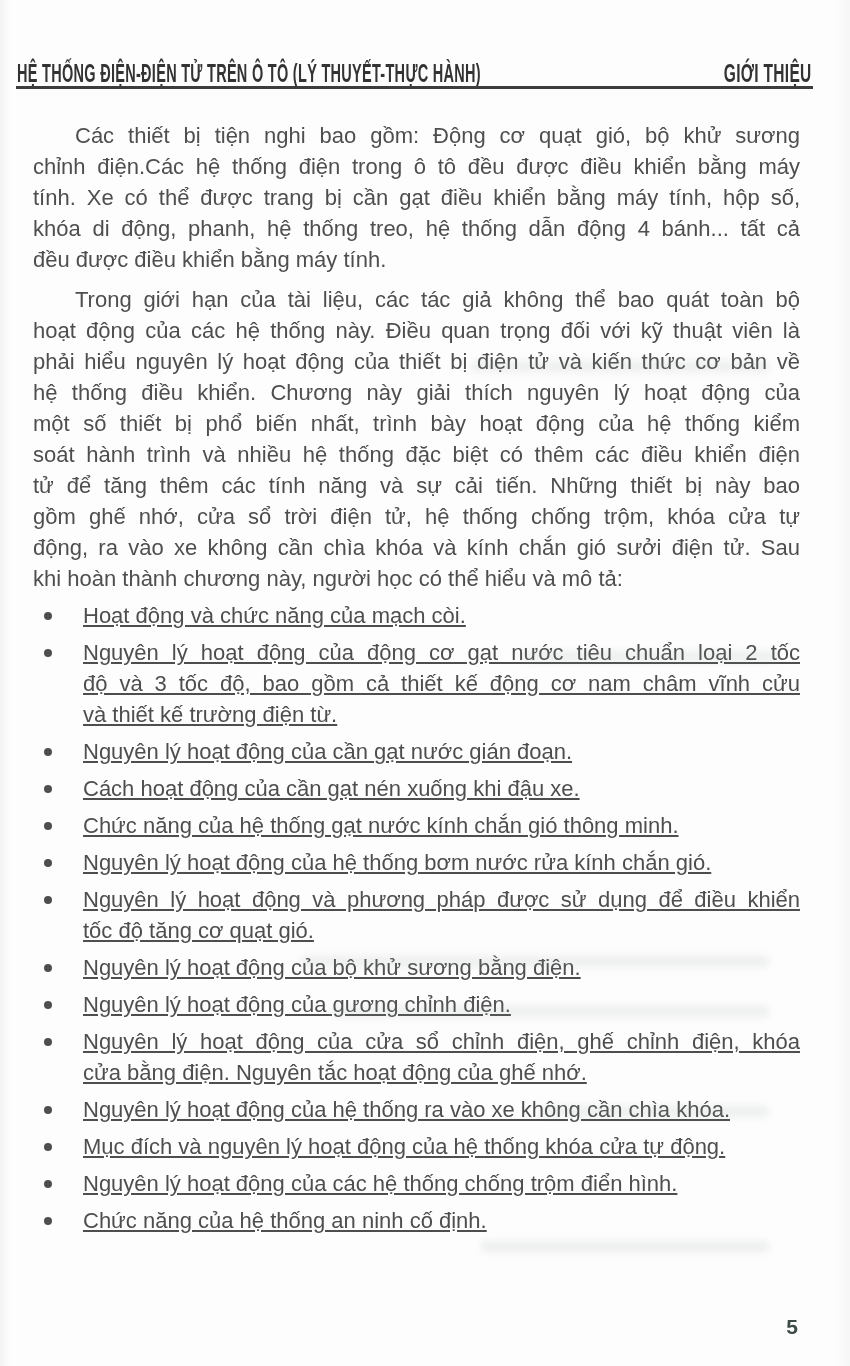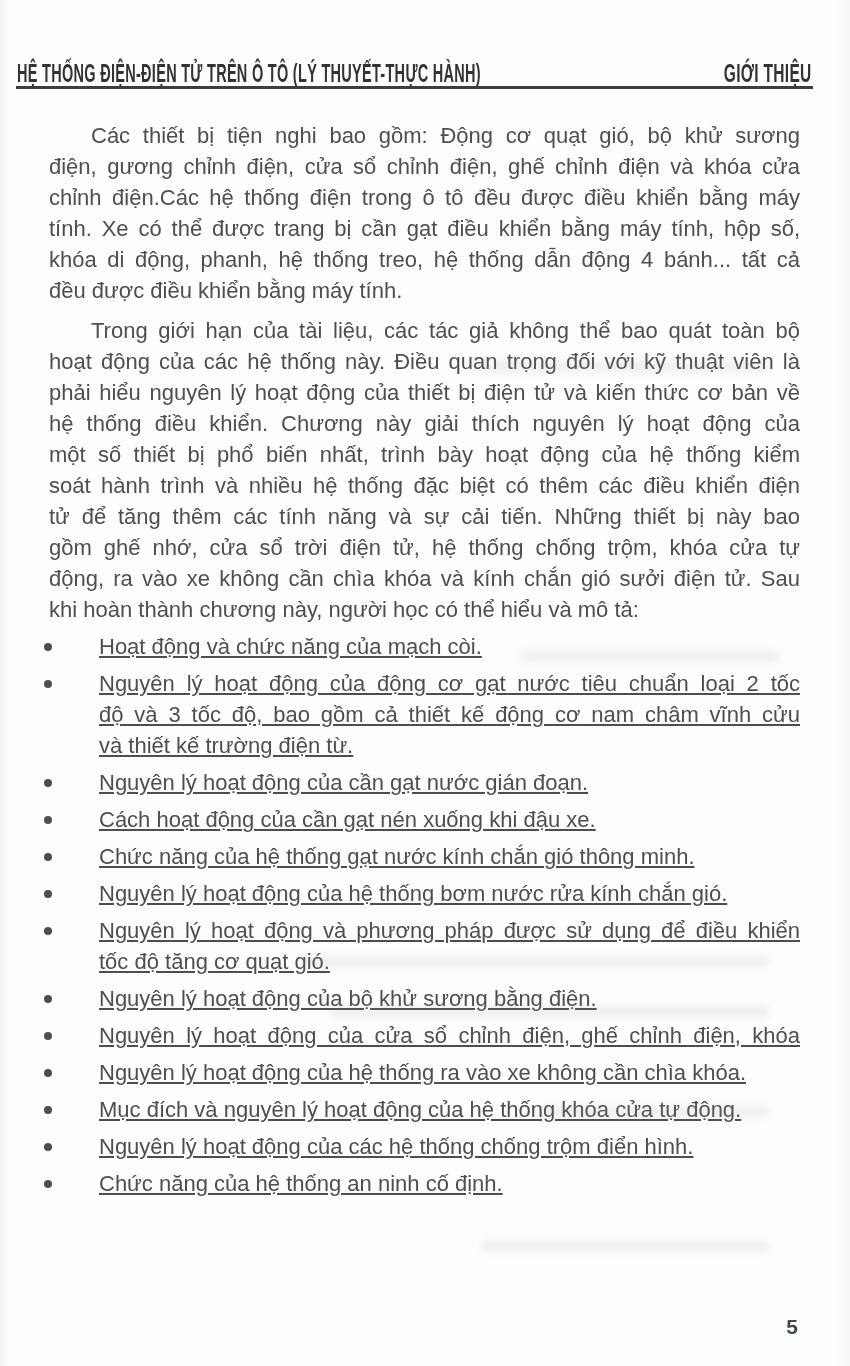--- a/index.html
+++ b/index.html
@@ -25,21 +25,21 @@
     position:absolute;right:38px;top:60px;
     font-size:25px;font-weight:bold;line-height:26px;color:#333;
     white-space:nowrap;letter-spacing:.5px;
     transform:scaleX(.62);transform-origin:100% 0;
   }
   .rule{position:absolute;left:16px;right:37px;top:86px;height:3px;background:#3d3d3d;}
   .body{
     position:absolute;left:33px;top:120px;width:767px;
     font-size:22px;line-height:31px;
   }
-  .tl{height:31px;text-align:justify;text-align-last:justify;margin-left:16px;}
+  .tl{height:31px;text-align:justify;text-align-last:justify;}
   .tl.last{text-align-last:left;}
   .para .tl:first-child{text-indent:42px;}
   .para + .para{margin-top:9px;}
   ul.bullets{list-style:none;margin:0;padding:0;}
   ul.bullets li{position:relative;padding-left:50px;margin-top:6px;text-decoration:underline;}
   ul.bullets .dot{
     position:absolute;left:11px;top:12px;width:8px;height:8px;
     border-radius:50%;background:#4e4e4e;
   }
   .pagenum{
@@ -57,21 +57,20 @@
 
   <div class="h-left">HỆ THỐNG ĐIỆN-ĐIỆN TỬ TRÊN Ô TÔ (LÝ THUYẾT-THỰC HÀNH)</div>
 
   <div class="h-right">GIỚI THIỆU</div>
 
   <div class="rule"></div>
 
   <main class="body">
     <div class="para">
         <div class="tl">Các thiết bị tiện nghi bao gồm: Động cơ quạt gió, bộ khử sương</div>
-        <div class="tl">điện, gương chỉnh điện, cửa sổ chỉnh điện, ghế chỉnh điện và khóa cửa</div>
         <div class="tl">chỉnh điện.Các hệ thống điện trong ô tô đều được điều khiển bằng máy</div>
         <div class="tl">tính. Xe có thể được trang bị cần gạt điều khiển bằng máy tính, hộp số,</div>
         <div class="tl">khóa di động, phanh, hệ thống treo, hệ thống dẫn động 4 bánh... tất cả</div>
         <div class="tl last">đều được điều khiển bằng máy tính.</div>
       </div>
     <div class="para">
         <div class="tl">Trong giới hạn của tài liệu, các tác giả không thể bao quát toàn bộ</div>
         <div class="tl">hoạt động của các hệ thống này. Điều quan trọng đối với kỹ thuật viên là</div>
         <div class="tl">phải hiểu nguyên lý hoạt động của thiết bị điện tử và kiến thức cơ bản về</div>
         <div class="tl">hệ thống điều khiển. Chương này giải thích nguyên lý hoạt động của</div>
@@ -113,21 +112,26 @@
           <span class="dot"></span>
           <div class="tl">Nguyên lý hoạt động và phương pháp được sử dụng để điều khiển</div>
           <div class="tl last">tốc độ tăng cơ quạt gió.</div>
         </li>
         <li>
           <span class="dot"></span>
           <div class="tl last">Nguyên lý hoạt động của bộ khử sương bằng điện.</div>
         </li>
         <li>
           <span class="dot"></span>
+          <div class="tl last">Nguyên lý hoạt động của gương chỉnh điện.</div>
+        </li>
+        <li>
+          <span class="dot"></span>
           <div class="tl">Nguyên lý hoạt động của cửa sổ chỉnh điện, ghế chỉnh điện, khóa</div>
+          <div class="tl last">cửa bằng điện. Nguyên tắc hoạt động của ghế nhớ.</div>
         </li>
         <li>
           <span class="dot"></span>
           <div class="tl last">Nguyên lý hoạt động của hệ thống ra vào xe không cần chìa khóa.</div>
         </li>
         <li>
           <span class="dot"></span>
           <div class="tl last">Mục đích và nguyên lý hoạt động của hệ thống khóa cửa tự động.</div>
         </li>
         <li>

